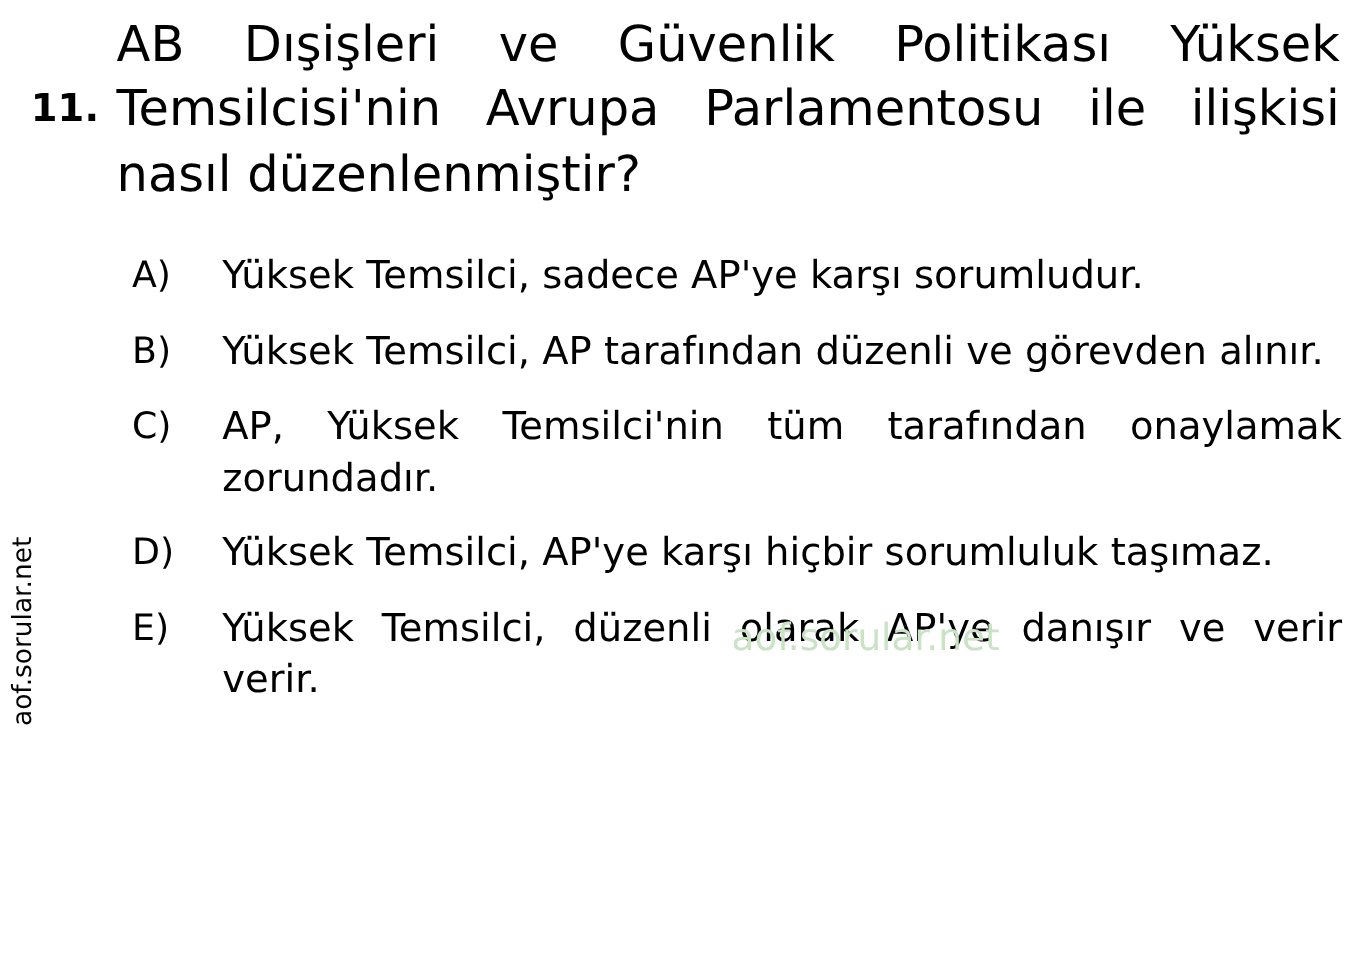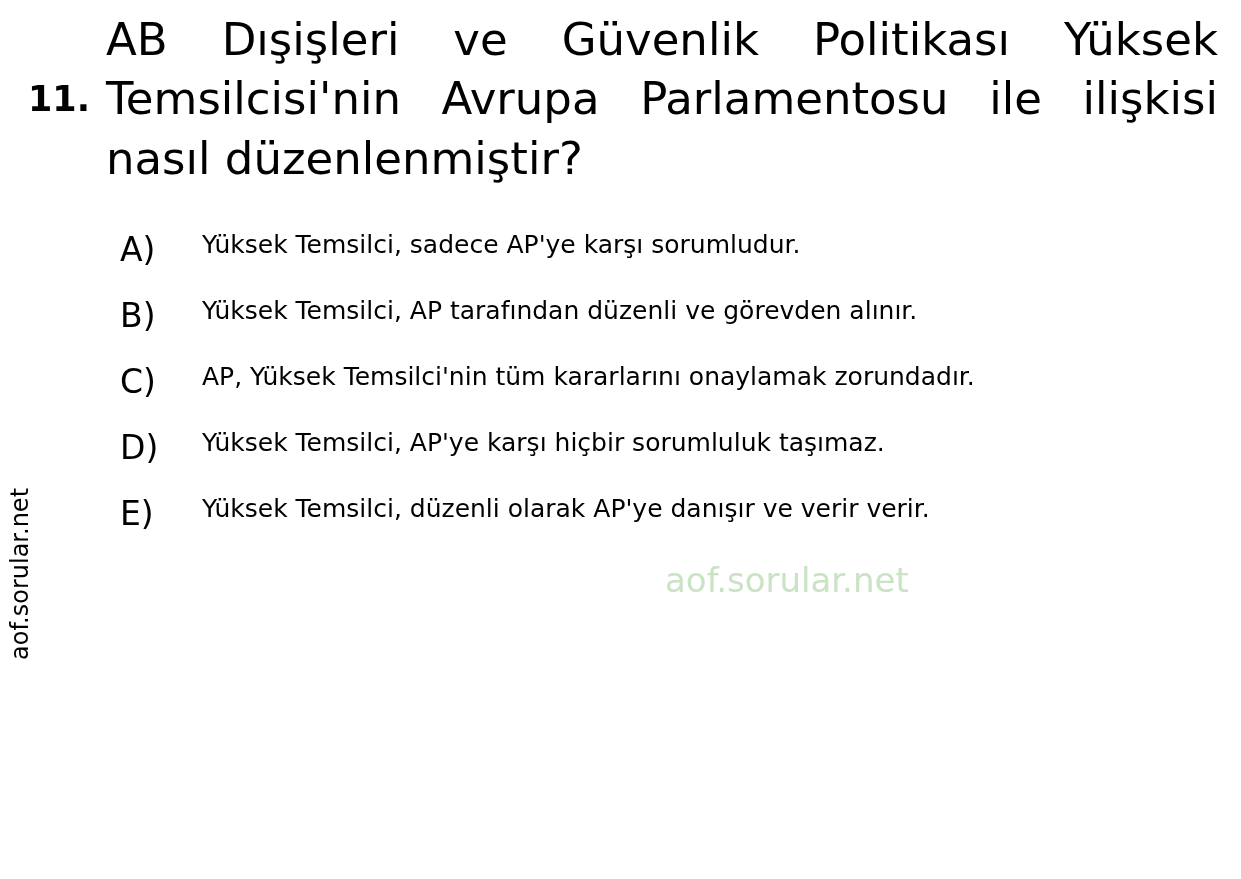--- a/index.html
+++ b/index.html
@@ -60,21 +60,21 @@
     align-items: flex-start;
     margin-bottom: 22px;
   }
   .option-letter {
     font-size: 33px;
     line-height: 1.33;
     width: 82px;
     flex: 0 0 82px;
   }
   .option-text {
-    font-size: 25px;
+    font-size: 35px;
     line-height: 1.33;
     text-align: justify;
     text-align-last: left;
     flex: 1;
   }
 
   
   .watermark-center {
     position: absolute;
     left: 665px;
@@ -116,21 +116,21 @@
       <div class="option-text">Yüksek Temsilci, sadece AP'ye karşı sorumludur.</div>
     </div>
 
     <div class="option">
       <div class="option-letter">B)</div>
       <div class="option-text">Yüksek Temsilci, AP tarafından düzenli ve görevden alınır.</div>
     </div>
 
     <div class="option">
       <div class="option-letter">C)</div>
-      <div class="option-text">AP, Yüksek Temsilci'nin tüm kararlarını onaylamak zorundadır.</div>
+      <div class="option-text">AP, Yüksek Temsilci'nin tüm tarafından onaylamak zorundadır.</div>
     </div>
 
     <div class="option">
       <div class="option-letter">D)</div>
       <div class="option-text">Yüksek Temsilci, AP'ye karşı hiçbir sorumluluk taşımaz.</div>
     </div>
 
     <div class="option">
       <div class="option-letter">E)</div>
       <div class="option-text">Yüksek Temsilci, düzenli olarak AP'ye danışır ve verir verir.</div>

